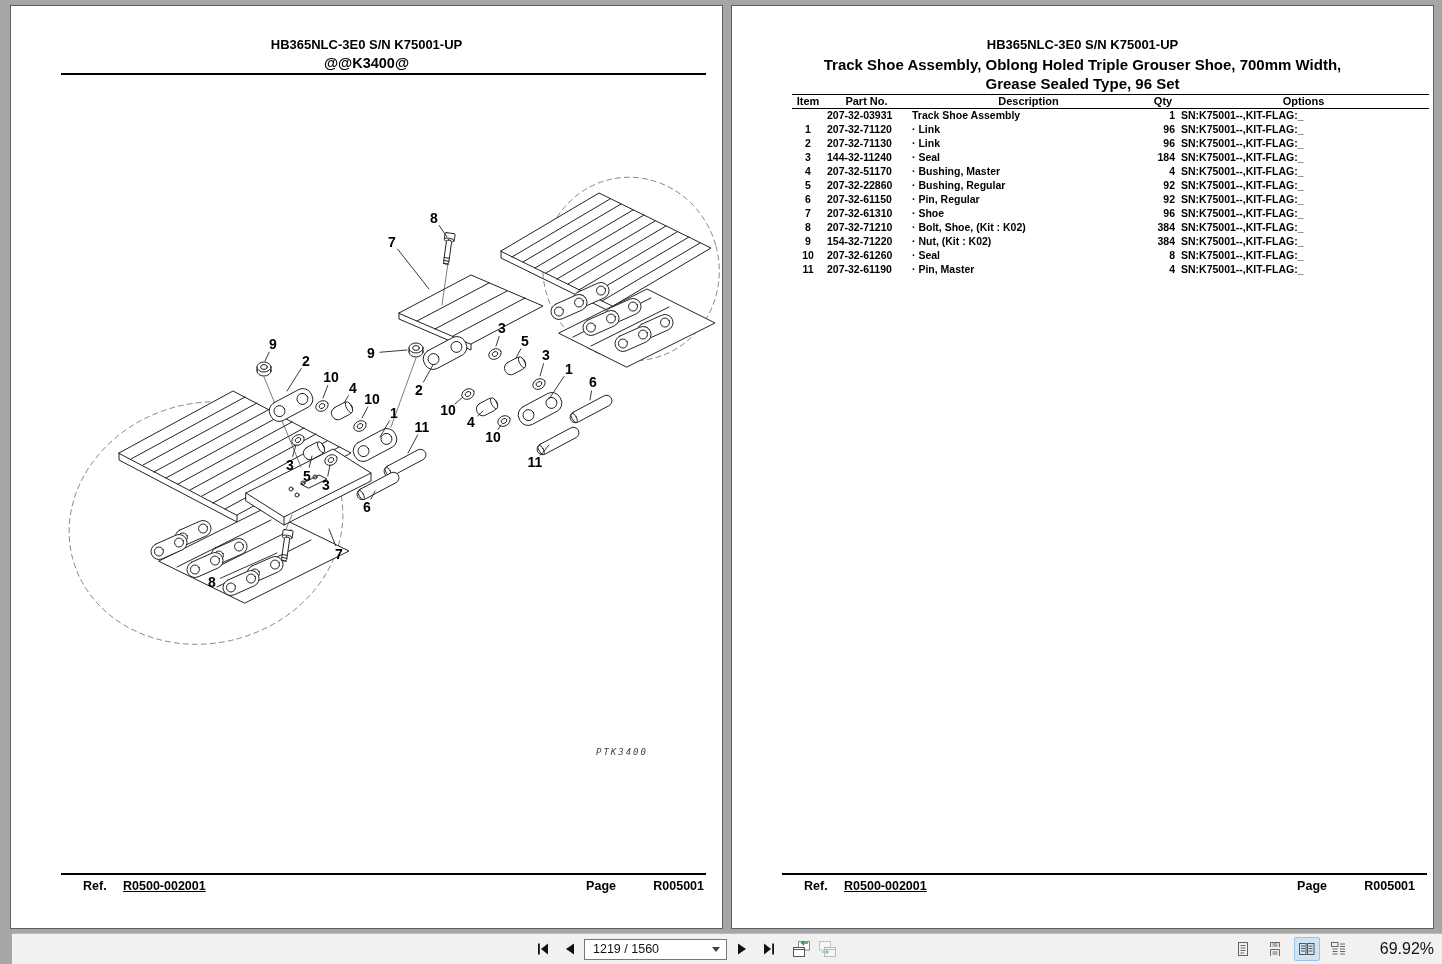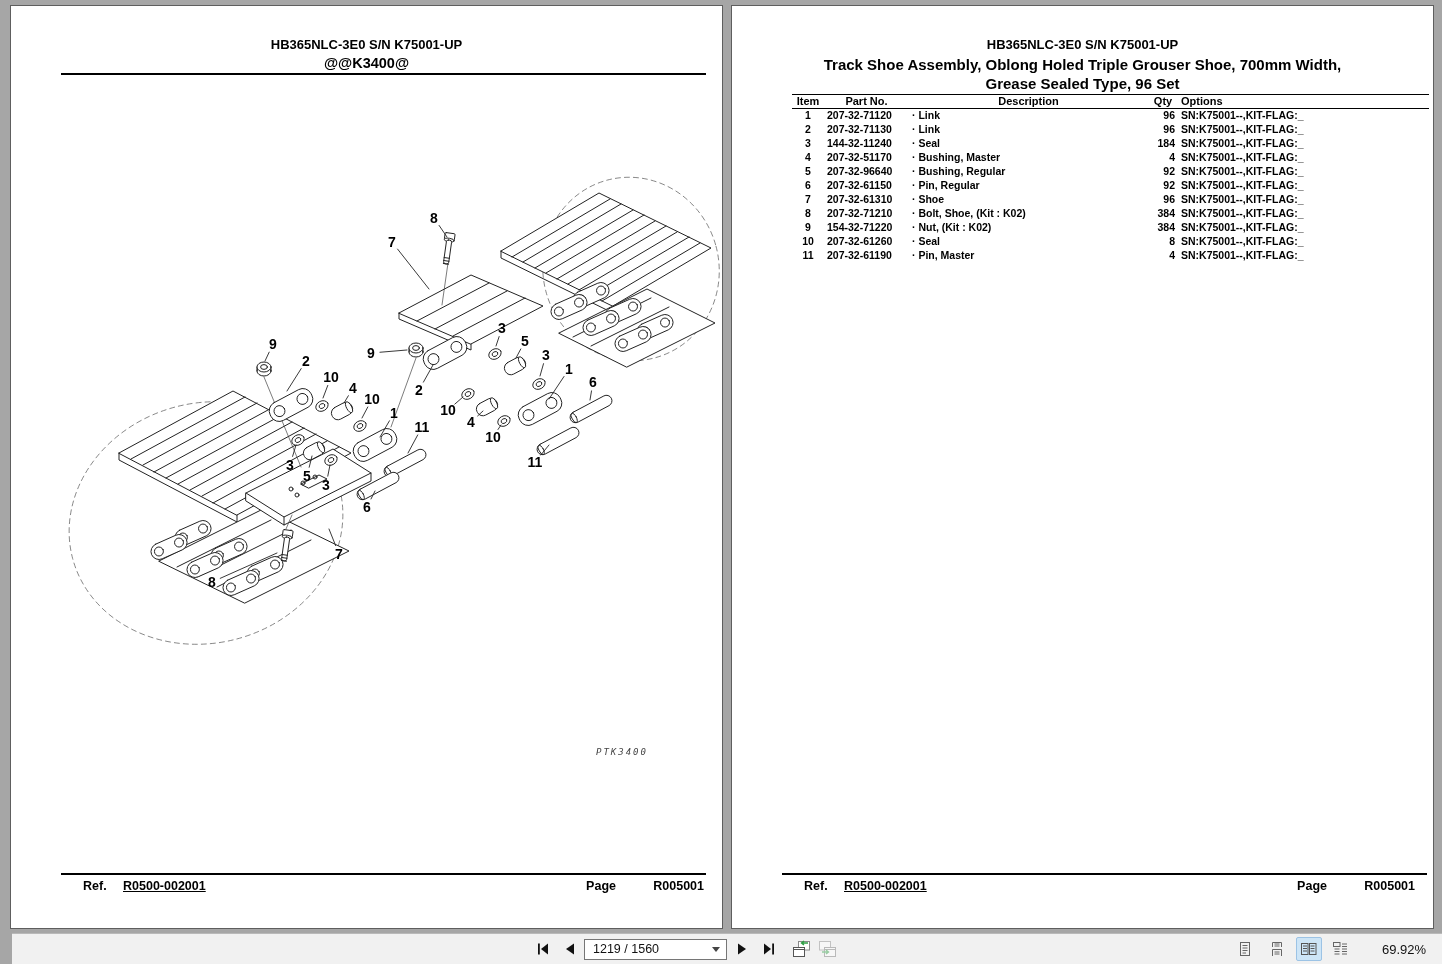--- a/index.html
+++ b/index.html
@@ -45,21 +45,21 @@
     border-top:1px solid #b9b9b9;}
   .nav-group{position:absolute;left:520px;top:0;height:30px;display:flex;align-items:center;gap:4px;}
   .tbtn{width:22px;height:24px;display:flex;align-items:center;justify-content:center;background:transparent;border:0;padding:0;}
   .combo{width:143px;height:21px;background:#fff;border:1px solid #767676;box-sizing:border-box;
     display:flex;align-items:center;font-size:12.5px;color:#111;padding-left:8px;position:relative;}
   .combo .caret{position:absolute;right:6px;top:7px;width:0;height:0;border-left:4px solid transparent;
     border-right:4px solid transparent;border-top:5px solid #444;}
   .right-group{position:absolute;right:8px;top:0;height:30px;display:flex;align-items:center;gap:6px;}
   .layout-btn{width:24px;height:22px;display:flex;align-items:center;justify-content:center;border-radius:2px;border:1px solid transparent;}
   .layout-btn.selected{background:#cde5f7;border:1px solid #9cc3e5;}
-  .zoom-label{font-size:13px;color:#111;margin-left:22px;min-width:52px;}
+  .zoom-label{font-size:16px;color:#111;margin-left:22px;min-width:52px;text-align:right;}
   .disabled{opacity:.45;}
 </style>
 </head>
 <body>
 
 <div class="viewer">
 
   <div class="page page-left">
     <div class="doc hdr1">HB365NLC-3E0 S/N K75001-UP</div>
     <div class="doc hdr2">@@K3400@</div>
@@ -273,24 +273,31 @@
             <col style="width:239px">
             <col style="width:30px">
             <col style="width:251px">
           </colgroup>
         <thead>
           <tr>
             <th class="c-item">Item</th>
             <th class="c-part" style="text-align:center">Part No.</th>
             <th class="c-desc" style="text-align:center">Description</th>
             <th class="c-qty" style="text-align:center;padding:0">Qty</th>
-            <th class="c-opt" style="text-align:left">Options</th>
+            <th class="c-opt" style="text-align:center">Options</th>
           </tr>
         </thead>
         <tbody id="parts-tbody">
+          <tr>
+              <td class="c-item"></td>
+              <td class="c-part">207-32-03931</td>
+              <td class="c-desc">Track Shoe Assembly</td>
+              <td class="c-qty">1</td>
+              <td class="c-opt">SN:K75001--,KIT-FLAG:_</td>
+            </tr>
             <tr>
               <td class="c-item">1</td>
               <td class="c-part">207-32-71120</td>
               <td class="c-desc">·  Link</td>
               <td class="c-qty">96</td>
               <td class="c-opt">SN:K75001--,KIT-FLAG:_</td>
             </tr>
             <tr>
               <td class="c-item">2</td>
               <td class="c-part">207-32-71130</td>
@@ -307,21 +314,21 @@
             </tr>
             <tr>
               <td class="c-item">4</td>
               <td class="c-part">207-32-51170</td>
               <td class="c-desc">·  Bushing, Master</td>
               <td class="c-qty">4</td>
               <td class="c-opt">SN:K75001--,KIT-FLAG:_</td>
             </tr>
             <tr>
               <td class="c-item">5</td>
-              <td class="c-part">207-32-96640</td>
+              <td class="c-part">207-32-22860</td>
               <td class="c-desc">·  Bushing, Regular</td>
               <td class="c-qty">92</td>
               <td class="c-opt">SN:K75001--,KIT-FLAG:_</td>
             </tr>
             <tr>
               <td class="c-item">6</td>
               <td class="c-part">207-32-61150</td>
               <td class="c-desc">·  Pin, Regular</td>
               <td class="c-qty">92</td>
               <td class="c-opt">SN:K75001--,KIT-FLAG:_</td>

